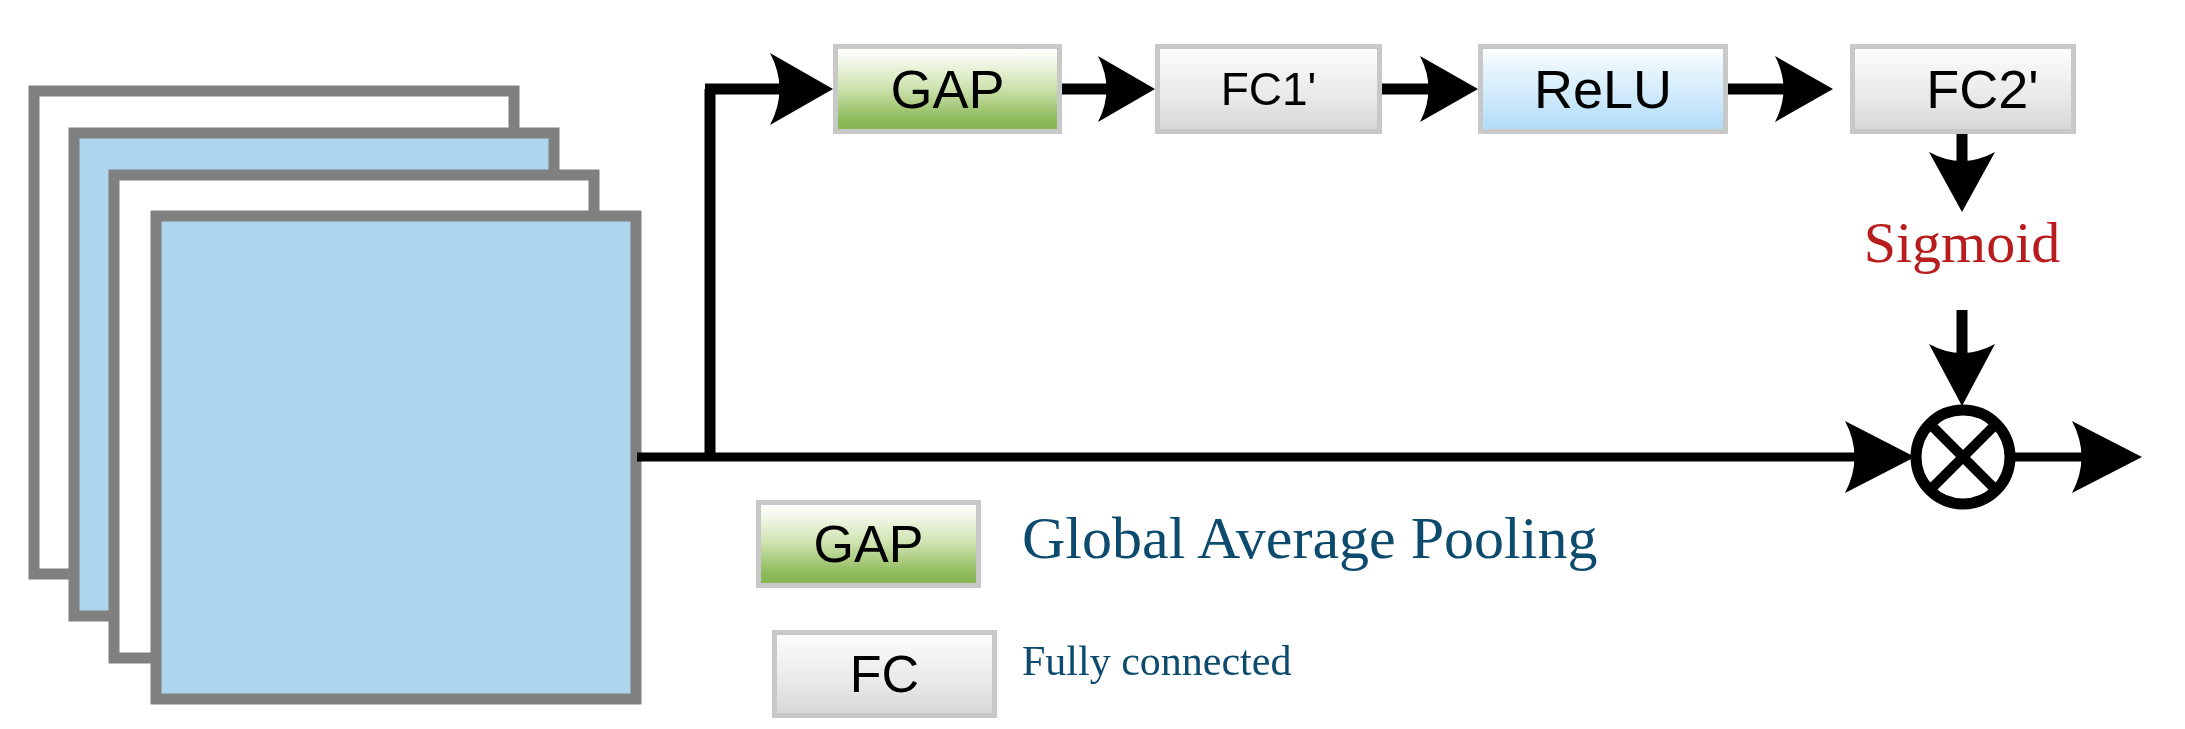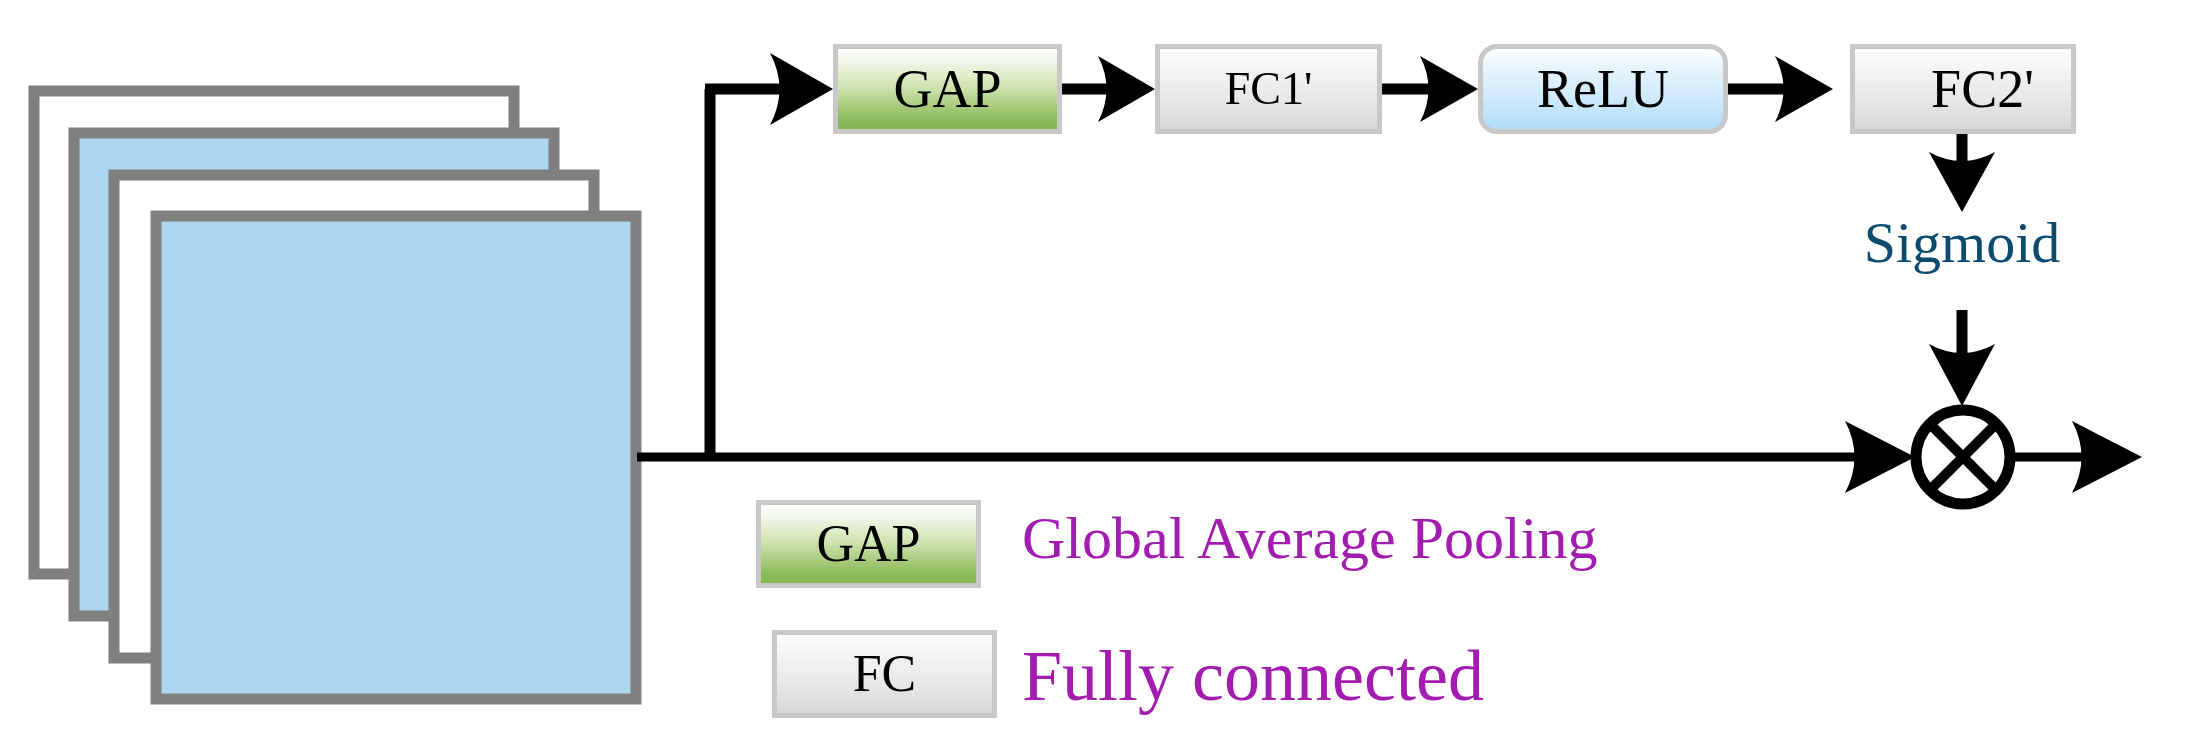--- a/index.html
+++ b/index.html
@@ -24,45 +24,45 @@
     width: 2185px;
     height: 729px;
   }
   .node-box {
     position: absolute;
     box-sizing: border-box;
     border: 5px solid #c8c8c8;
     display: flex;
     align-items: center;
     justify-content: center;
-    font-family: Liberation Serif, serif;
+    font-family: Liberation Sans, sans-serif;
     color: #000000;
     line-height: 1;
     white-space: nowrap;
   }
   .box-green {
     background: linear-gradient(to bottom, #ffffff 0%, #f2f8ea 14%, #cfe3b0 48%, #8dba5a 88%, #86b552 100%);
   }
   .box-gray {
     background: linear-gradient(to bottom, #fdfdfd 0%, #f4f4f4 25%, #e8e8e8 62%, #dcdcdc 90%, #d8d8d8 100%);
   }
   .box-blue {
     background: linear-gradient(to bottom, #ffffff 0%, #eaf6fd 20%, #cfeafb 60%, #b6dff9 92%, #b2ddf8 100%);
   }
   .plain-label {
     position: absolute;
     font-family: "Liberation Serif", "DejaVu Serif", serif;
-    color: #0c4a6e;
+    color: #b91c1c;
     white-space: nowrap;
     line-height: 1;
   }
   .legend-text {
     position: absolute;
     font-family: "Liberation Serif", "DejaVu Serif", serif;
-    color: #a21caf;
+    color: #0c4a6e;
     white-space: nowrap;
     line-height: 1;
   }
 </style>
 </head>
 <body>
 
 <div id="canvas">
 
   <svg class="layer" viewBox="0 0 2185 729" preserveAspectRatio="none">
@@ -113,21 +113,21 @@
   </svg>
 
   <div class="node-box box-green" style="left:833px; top:44px; width:229px; height:90px; font-size:54px;">
     <span>GAP</span>
   </div>
 
   <div class="node-box box-gray" style="left:1155px; top:44px; width:227px; height:90px; font-size:46px;">
     <span>FC1'</span>
   </div>
 
-  <div class="node-box box-blue" style="left:1478px; top:44px; width:250px; height:90px; font-size:54px;border-radius:19px;">
+  <div class="node-box box-blue" style="left:1478px; top:44px; width:250px; height:90px; font-size:54px;">
     <span>ReLU</span>
   </div>
 
   <div class="node-box box-gray" style="left:1850px; top:44px; width:226px; height:90px; font-size:54px;padding-left:39px;">
     <span>FC2'</span>
   </div>
 
   <div class="plain-label" style="left:1962px; top:214px; transform:translateX(-50%); font-size:58px;">
     <span>Sigmoid</span>
   </div>
@@ -135,17 +135,17 @@
   <div class="node-box box-green" style="left:756px; top:500px; width:225px; height:88px; font-size:52px;">
     <span>GAP</span>
   </div>
   <div class="legend-text" style="left:1022px; top:508px; font-size:60px;">
     <span>Global Average Pooling</span>
   </div>
 
   <div class="node-box box-gray" style="left:756px; top:630px; width:225px; height:88px; font-size:52px;margin-left:16px;">
     <span>FC</span>
   </div>
-  <div class="legend-text" style="left:1022px; top:640px; font-size:72px;">
+  <div class="legend-text" style="left:1022px; top:640px; font-size:42px;">
     <span>Fully connected</span>
   </div>
 
 </div>
 
 </body></html>

